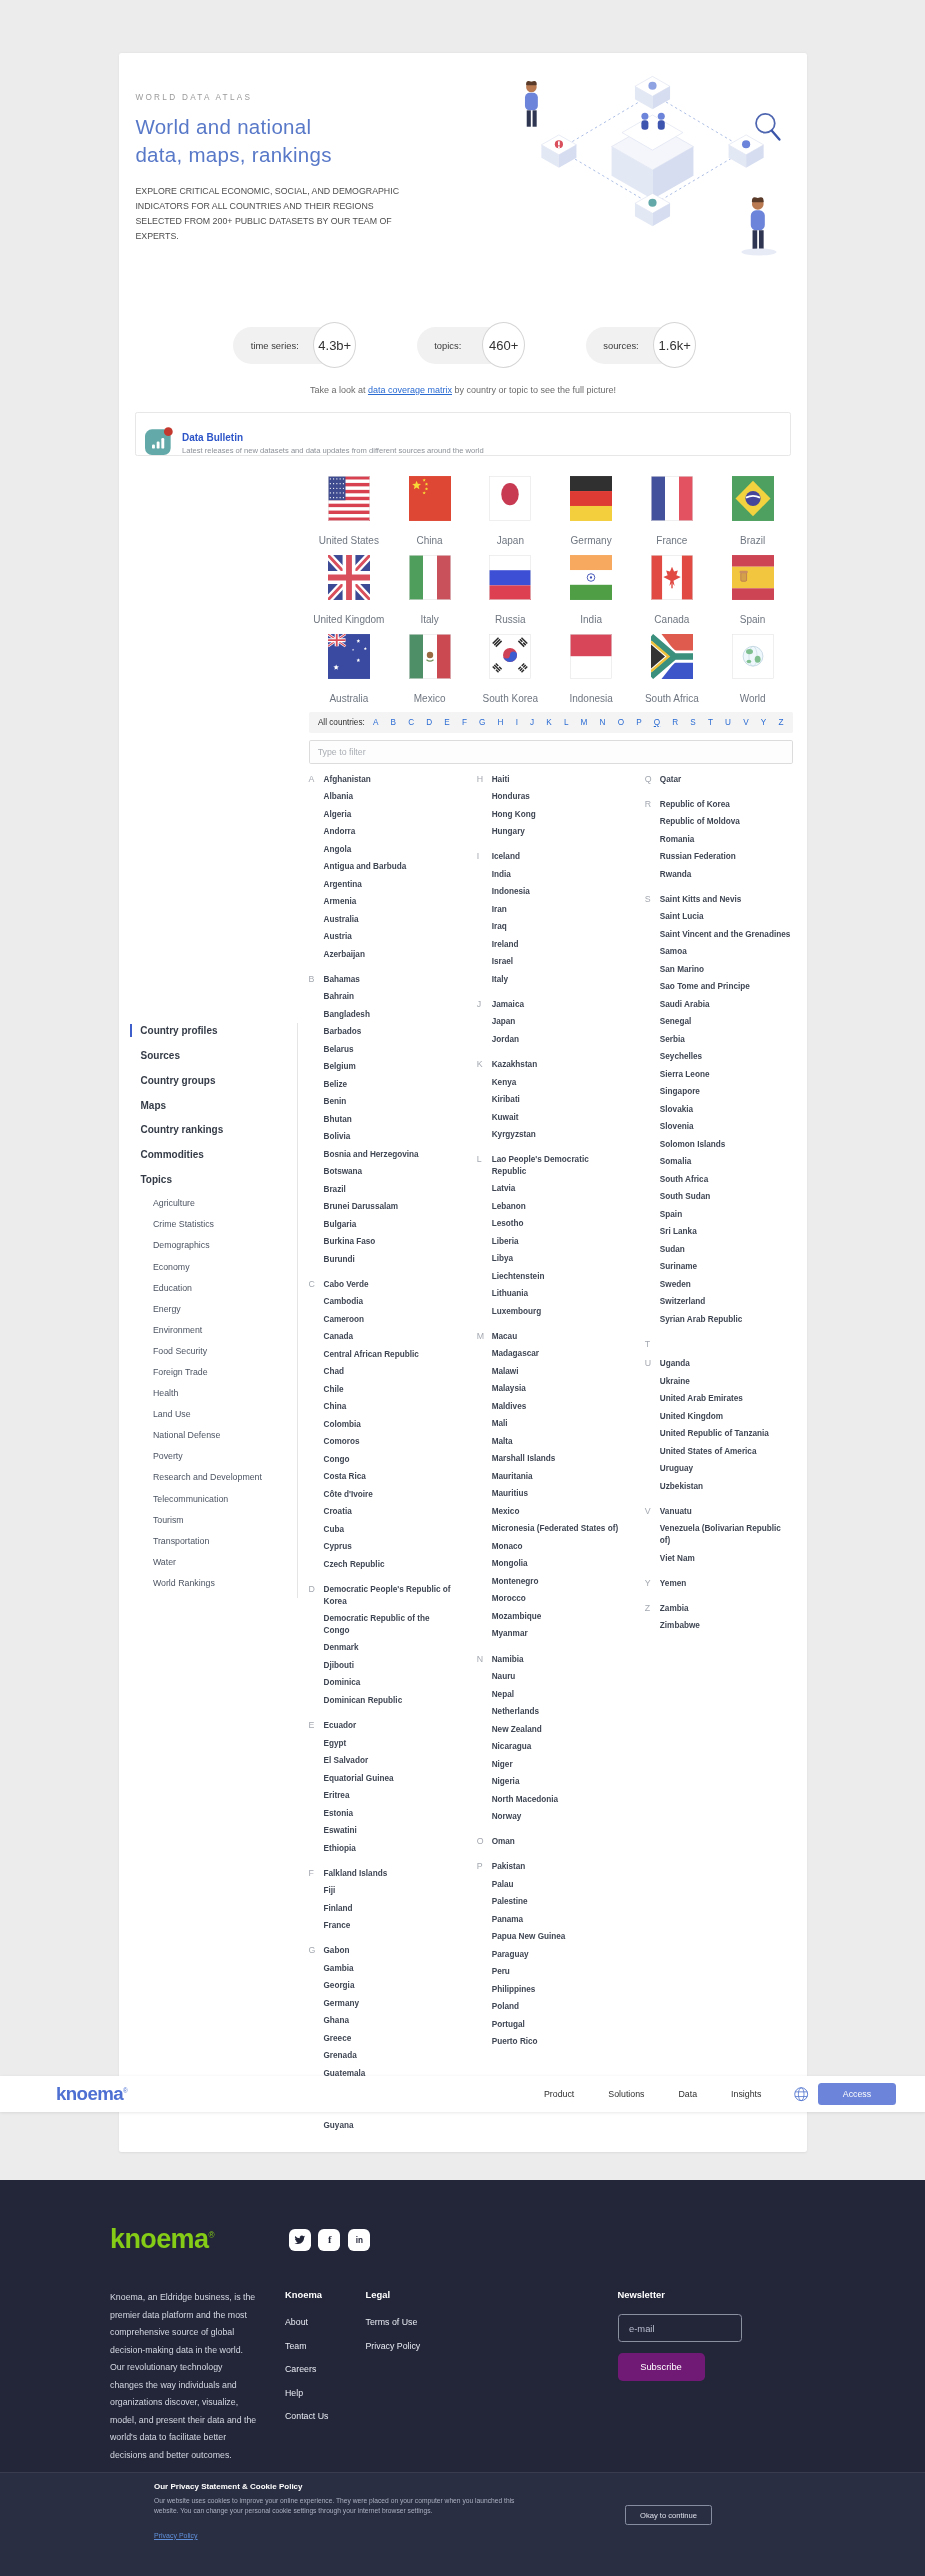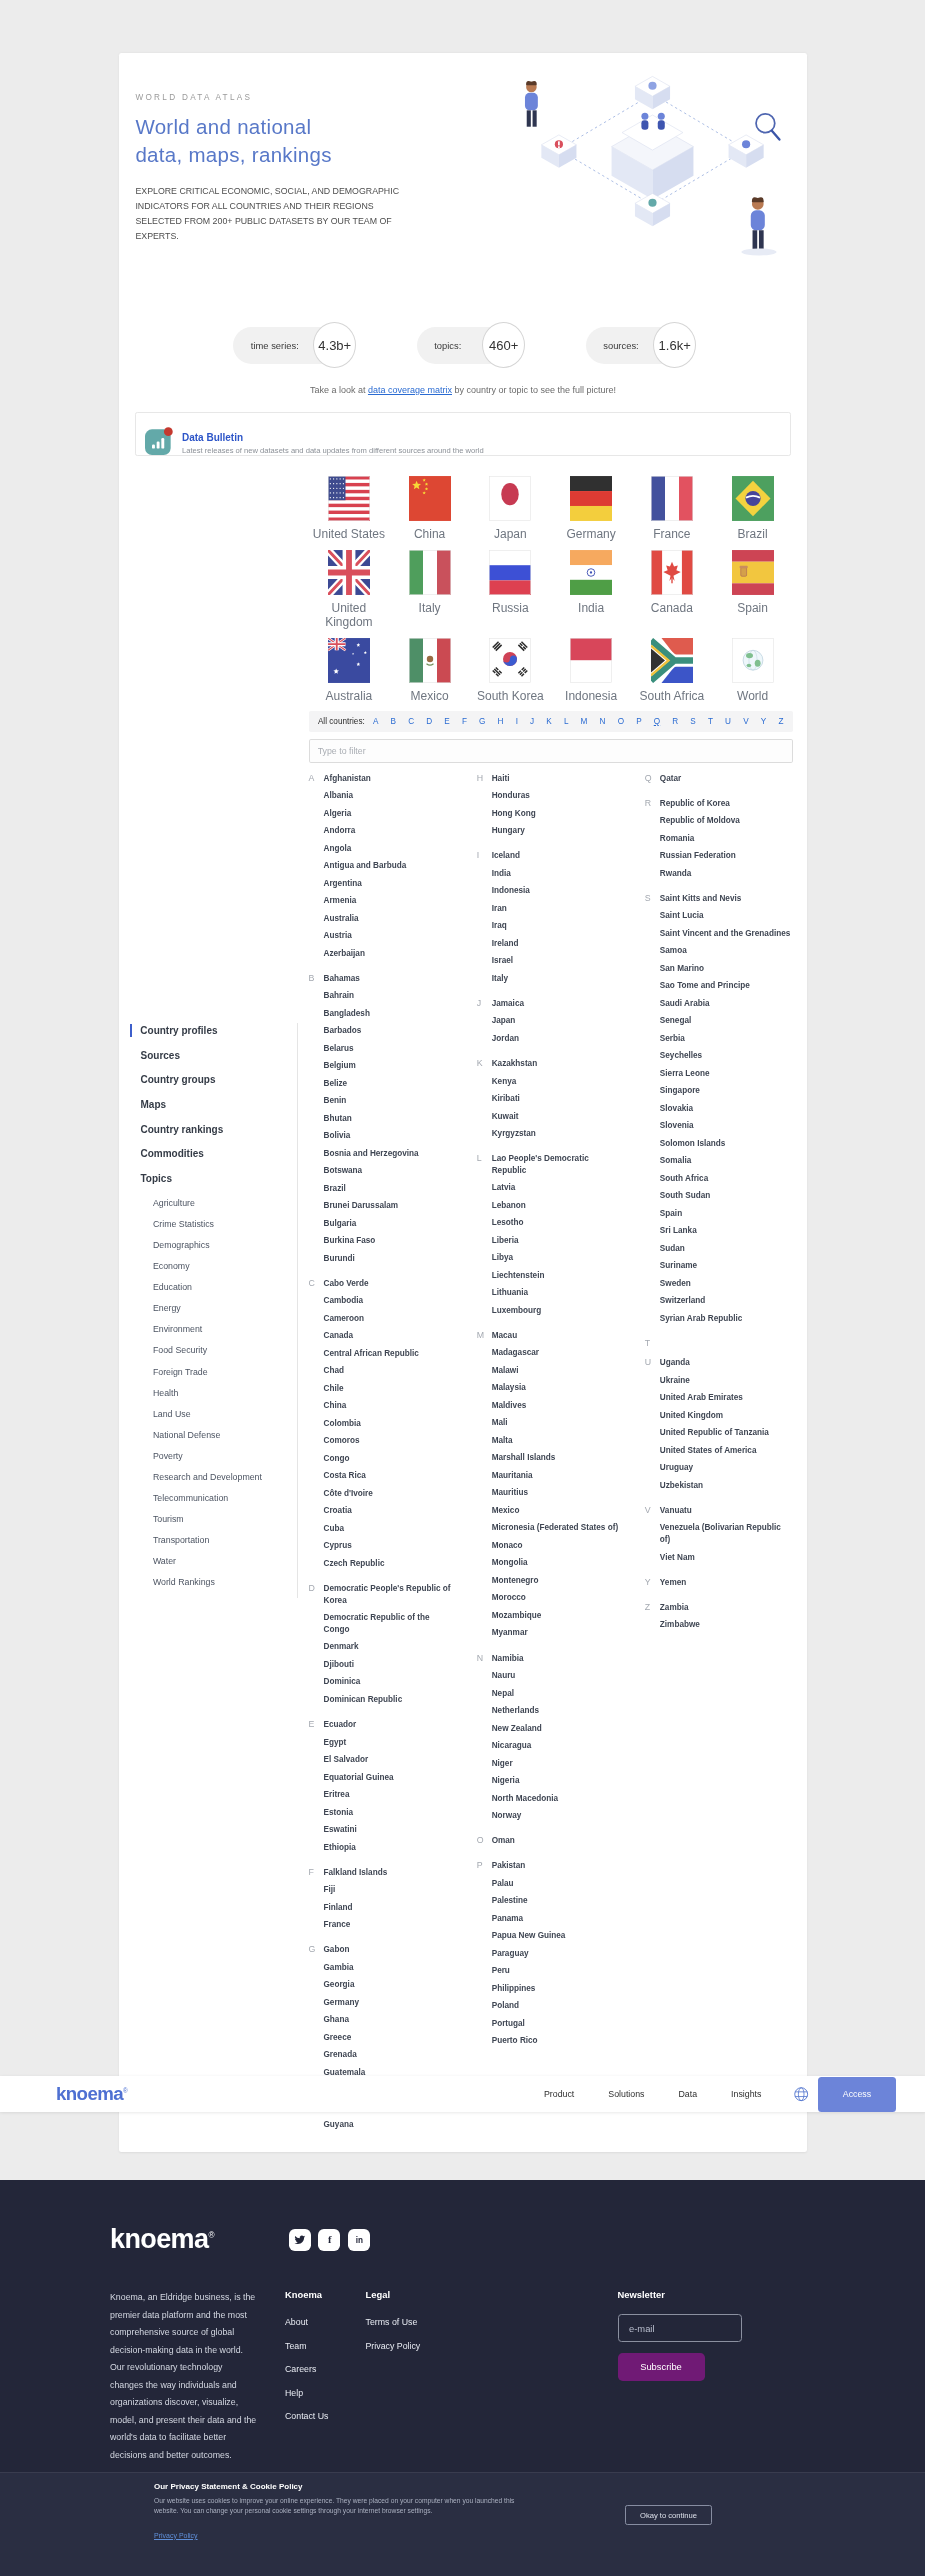--- a/index.html
+++ b/index.html
@@ -47,21 +47,21 @@
   .side-item { font-size:10px; font-weight:700; color:#343b46; line-height:13px;
           padding-left:11px; margin-bottom:11.7px; cursor:pointer; }
   .side-item.active { border-left:2.3px solid #3d5ecb; padding-left:8.8px; }
   .topics { margin-top:2.3px; }
   .topic-item { font-size:8.8px; color:#4c5462; line-height:12.3px; padding-left:23.4px; margin-bottom:8.8px; cursor:pointer; }
   .right-col { flex:1; padding-left:11px; min-width:0; }
   
   .flags-grid { display:grid; grid-template-columns:repeat(6,1fr); row-gap:8.8px; }
   .flag-tile { text-align:center; cursor:pointer; }
   .flag-tile svg { display:block; margin:0 auto; }
-  .flag-label { display:block; margin-top:6px; font-size:12px; color:#6f7680; }
+  .flag-label { display:block; margin-top:14px; font-size:10px; color:#6f7680; }
   
   .abc-bar { margin-top:8.2px; height:21px; background:#f4f4f5; border-radius:1.8px;
           display:flex; align-items:center; padding:0 9.4px; }
   .abc-label { font-size:8.2px; color:#2b2b2b; font-weight:500; margin-right:8.2px; white-space:nowrap; }
   .abc-letters { flex:1; display:flex; justify-content:space-between; }
   .abc { font-size:8.2px; color:#2a6bd2; font-weight:500; text-decoration:none; cursor:pointer; }
   .abc.u { text-decoration:underline; }
   
   .filter-input { margin-top:7px; width:100%; height:24.6px; border:0.6px solid #dcdcdc; border-radius:1.8px;
           background:#fdfdfd; padding:0 8.2px; font-size:8.8px; color:#333; outline:none;
@@ -76,26 +76,26 @@
   .centry { font-size:8.2px; font-weight:600; color:#3f4653; line-height:11.7px; margin-bottom:5.8px;
           cursor:pointer; max-width:143px; }
   
   .bottom-nav { position:absolute; left:0; top:2076px; width:926px; height:36px; background:#ffffff;
           box-shadow:0 0.6px 3.5px rgba(0,0,0,.13); z-index:20; display:flex; align-items:center; }
   .nav-logo { margin-left:56px; font-size:18.7px; font-weight:700; color:#4e70d2; letter-spacing:-0.6px; }
   .nav-logo sup { font-size:6.4px; font-weight:400; }
   .nav-links { margin-left:auto; display:flex; align-items:center; gap:34px; }
   .nav-link { font-size:8.8px; color:#2f2f2f; cursor:pointer; }
   .nav-globe { margin-left:32px; width:16.4px; height:16.4px; cursor:pointer; }
-  .access-btn { margin:0 30px 0 8.2px; width:78px; height:35px; background:#6c84d9; color:#fff;
+  .access-btn { margin:0 30px 0 8.2px; width:78px; height:22px; background:#6c84d9; color:#fff;
           border:none; border-radius:3.5px; font-size:8.8px; font-family:"Liberation Sans",sans-serif; cursor:pointer;text-align:center; }
   
   .footer { position:absolute; left:0; top:2180px; width:926px; height:396px; background:#232639; }
   .f-top { display:flex; align-items:center; padding:44px 0 0 110px; }
-  .f-logo { font-size:27px; font-weight:700; color:#ffffff; letter-spacing:-0.6px; }
+  .f-logo { font-size:27px; font-weight:700; color:#84cc16; letter-spacing:-0.6px; }
   .f-logo sup { font-size:8.2px; font-weight:400; }
   .f-social { margin-left:75px; display:flex; gap:7.6px; }
   .soc { width:22px; height:22px; background:#fff; border-radius:5.8px; display:flex; align-items:center;
           justify-content:center; cursor:pointer; }
   .f-cols { display:flex; padding:34px 0 0 110px; align-items:flex-start; }
   .f-desc { width:147px; font-size:8.8px; line-height:17.5px; color:#d4d8e2; }
   .f-col-knoema { margin-left:28px; width:53px; }
   .f-col-legal { margin-left:27.5px; width:70px; }
   .f-head { font-size:9.4px; font-weight:700; color:#fff; margin-bottom:16.4px; }
   .f-link { font-size:8.8px; color:#e9ecf3; line-height:13px; margin-bottom:10.5px; cursor:pointer; }

